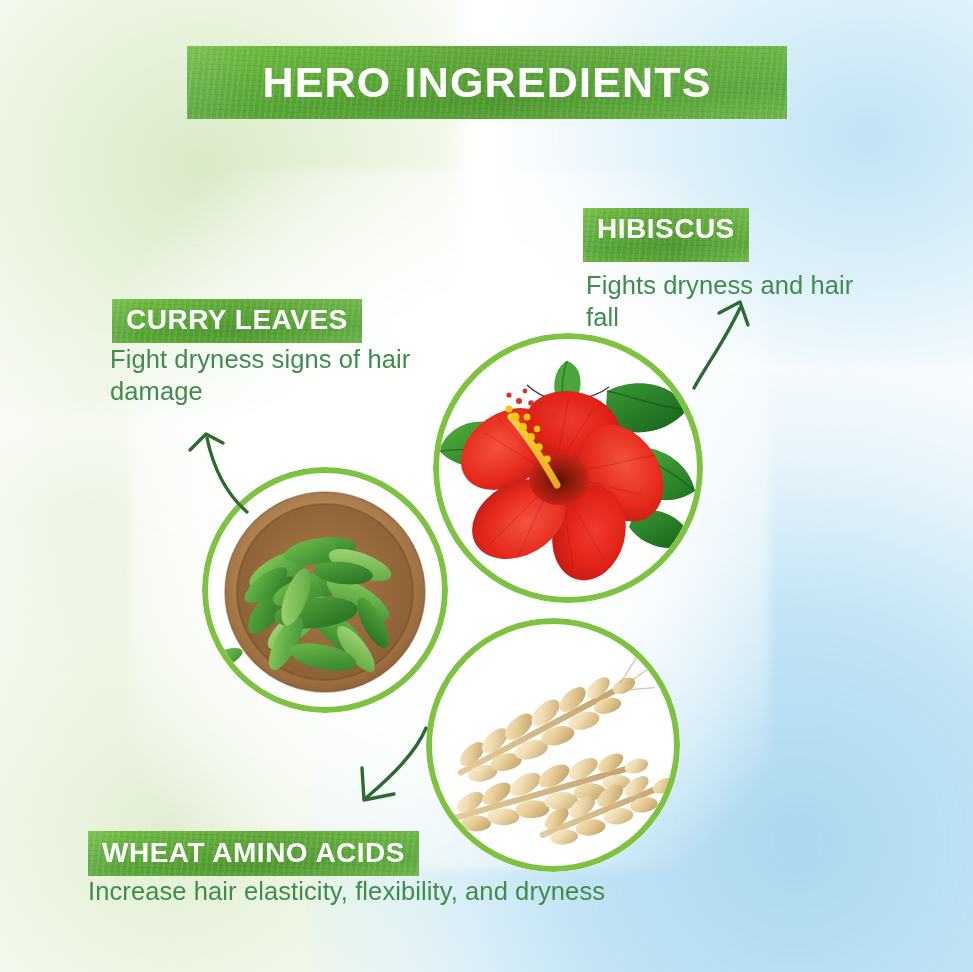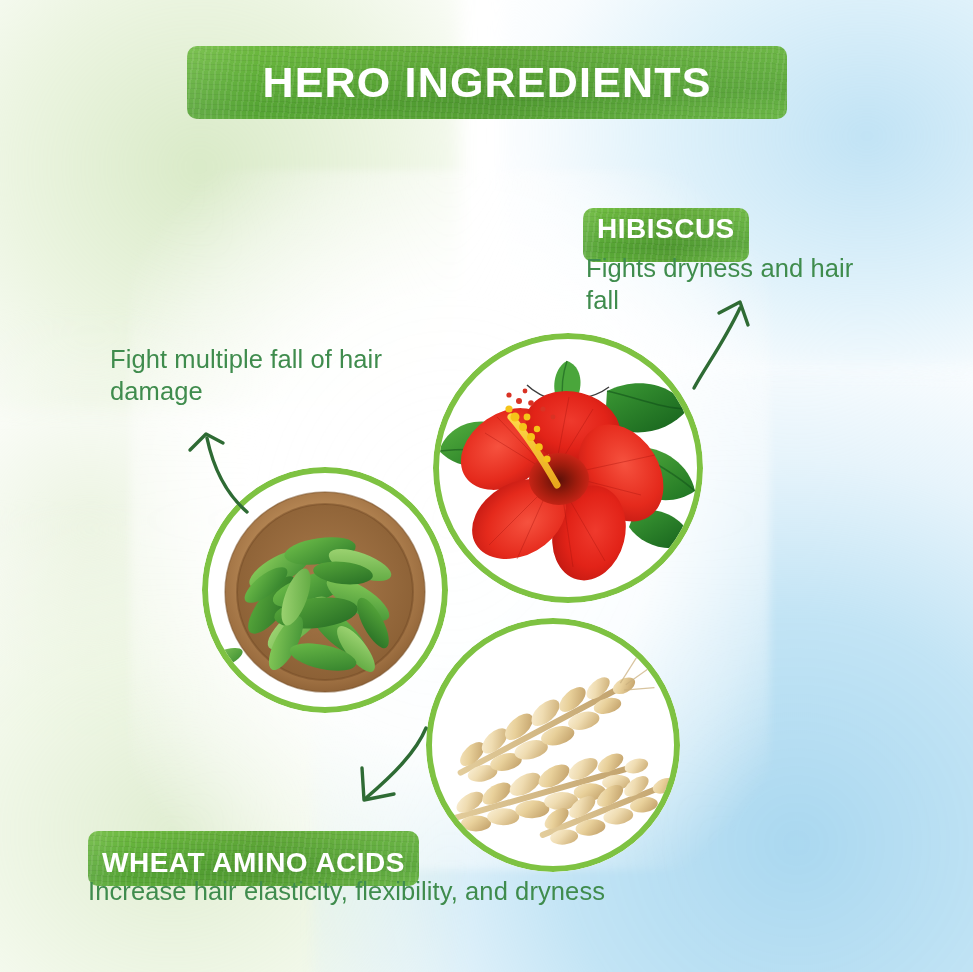--- a/index.html
+++ b/index.html
@@ -96,21 +96,20 @@
     color: #ffffff;
     font-weight: 700;
     letter-spacing: 0.5px;
     white-space: nowrap;
     background:
       linear-gradient(91deg, rgba(255,255,255,0.10) 0%, rgba(0,0,0,0.00) 12%, rgba(0,0,0,0.07) 52%, rgba(255,255,255,0.06) 100%),
       repeating-linear-gradient(96deg, rgba(255,255,255,0.085) 0px, rgba(255,255,255,0.085) 2px, rgba(0,0,0,0.00) 2px, rgba(0,0,0,0.00) 6px),
       repeating-linear-gradient(2deg, rgba(0,0,0,0.055) 0px, rgba(0,0,0,0.055) 1px, rgba(0,0,0,0) 1px, rgba(0,0,0,0) 5px),
       linear-gradient(178deg, #6fbb40 0%, #5fae39 38%, #55a434 70%, #63b33c 100%);
     box-shadow: 0 0 0 0 rgba(0,0,0,0);
-    border-radius: 10px;
   }
   .banner::before {
     content: "";
     position: absolute;
     left: -4px; right: -4px; top: -2px; bottom: -3px;
     background:
       radial-gradient(ellipse at 2% 50%, rgba(104,183,62,0.55) 0%, rgba(104,183,62,0) 62%),
       radial-gradient(ellipse at 99% 42%, rgba(104,183,62,0.45) 0%, rgba(104,183,62,0) 60%);
     filter: blur(2.5px);
     z-index: -1;
@@ -129,36 +128,36 @@
     font-size: 28px;
   }
   #hibiscus-banner {
     left: 583px; top: 208px;
     padding: 3px 14px 15px 14px;
     height: 36px;
     font-size: 28px;
   }
   #wheat-banner {
     left: 88px; top: 831px;
-    padding: 14px 14px 5px 14px;
+    padding: 4px 14px 5px 14px;
     height: 36px;
     font-size: 28px;
   }
 
   
   .desc {
     position: absolute;
     color: #3f8c4d;
     font-size: 25.5px;
     line-height: 1.24;
     font-weight: 400;
     letter-spacing: 0.1px;
   }
   #curry-desc    { left: 110px; top: 344px; width: 330px; }
-  #hibiscus-desc { left: 586px; top: 253px; width: 290px; }
+  #hibiscus-desc { left: 586px; top: 270px; width: 290px; }
   #wheat-desc    { left: 88px;  top: 876px; width: 520px; }
 
   
   .circle {
     position: absolute;
     border-radius: 50%;
     overflow: hidden;
     background: #ffffff;
   }
   .circle .ring {
@@ -198,21 +197,22 @@
     <div class="wash-green-tl"></div>
     <div class="wash-green-ml"></div>
     <div class="wash-green-bl"></div>
     <div class="wash-blue-tr"></div>
     <div class="wash-blue-br"></div>
     <div class="wash-white-center"></div>
   </div>
 
   <div class="banner" id="title-banner">HERO INGREDIENTS</div>
 
-  <div class="desc" id="curry-desc">Fight multiple fall of hair damage</div>
+  <div class="banner" id="curry-banner">CURRY LEAVES</div>
+  <div class="desc" id="curry-desc">Fight dryness signs of hair damage</div>
 
   <div class="banner" id="hibiscus-banner">HIBISCUS</div>
   <div class="desc" id="hibiscus-desc">Fights dryness and hair fall</div>
 
   <div class="banner" id="wheat-banner">WHEAT AMINO ACIDS</div>
   <div class="desc" id="wheat-desc">Increase hair elasticity, flexibility, and dryness</div>
 
   <div class="circle" id="circle-curry">
     <div class="inner">
       <svg viewBox="0 0 234 234" width="234" height="234">

